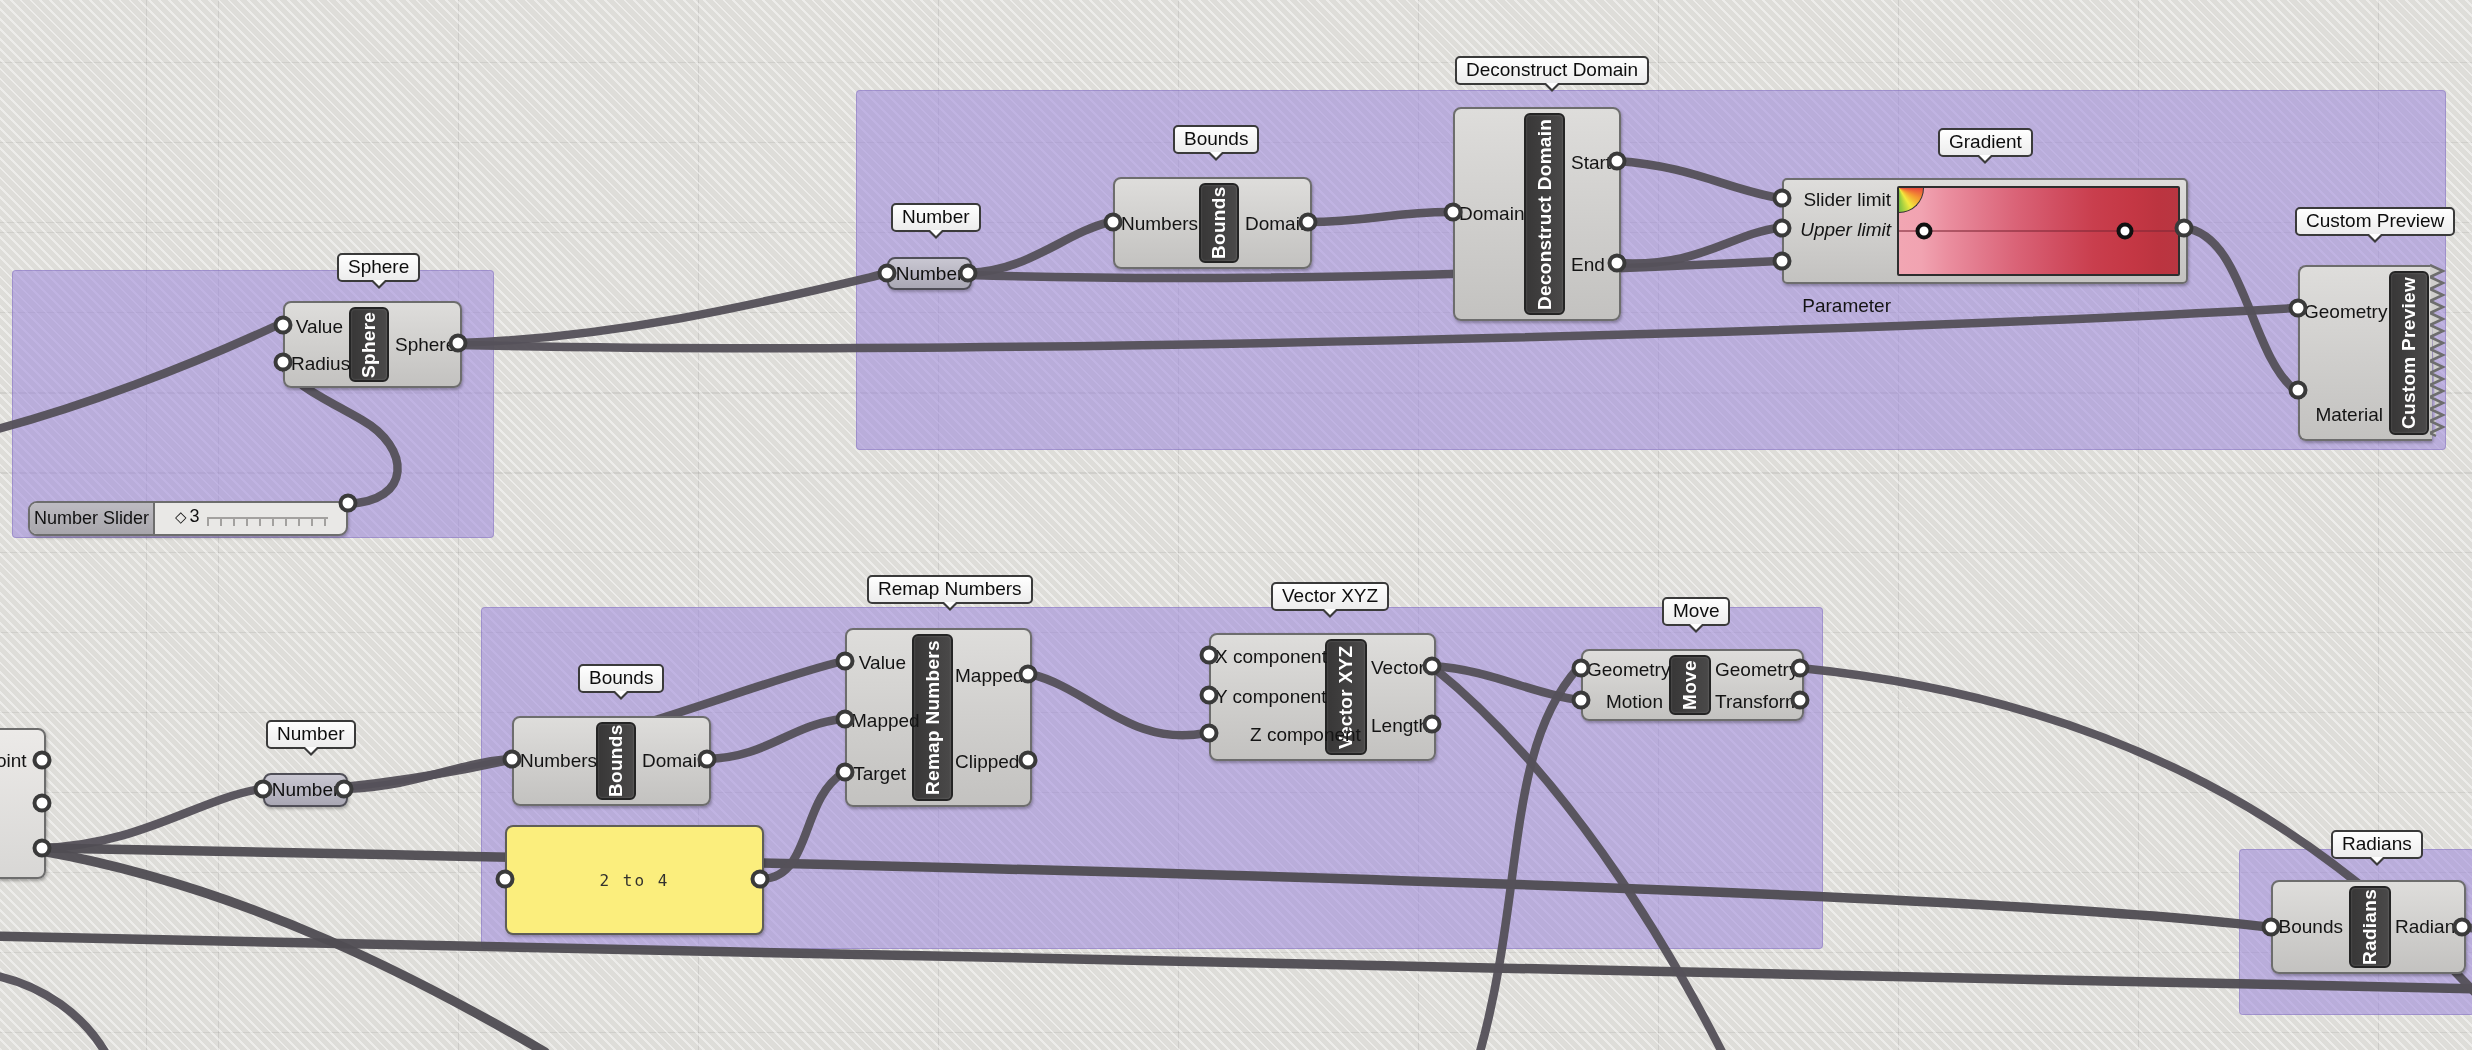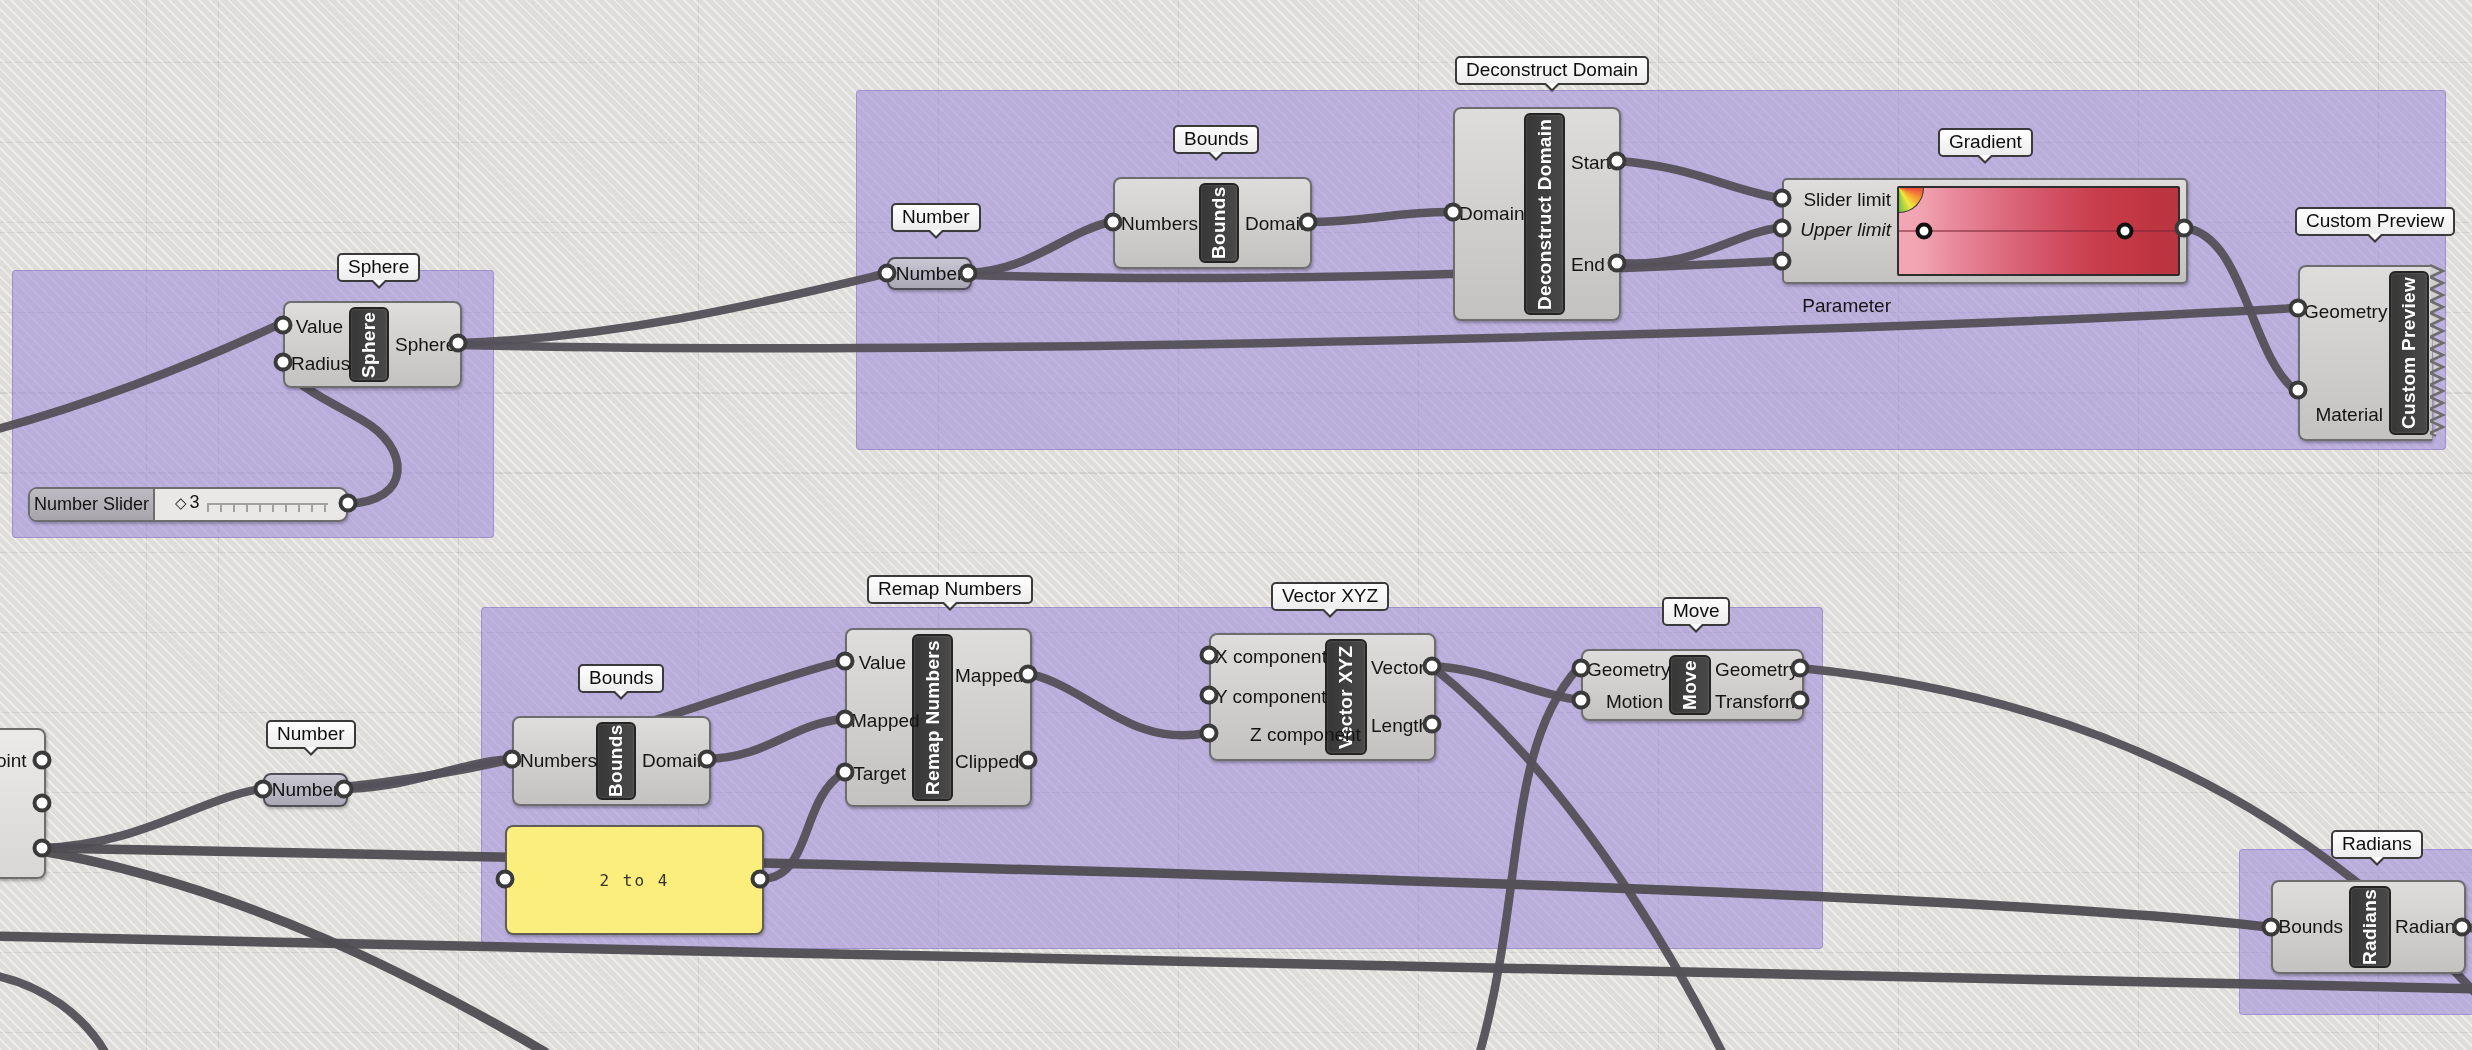--- a/index.html
+++ b/index.html
@@ -141,21 +141,21 @@
     <path d="M 2462,927 C 2472,928 2478,929 2486,930"></path>
   </svg>
 
   <div class="node" style="left:-20px;top:728px;width:62px;height:147px;background:linear-gradient(180deg,#eceae8,#d8d7d5);">
     <div class="plabel out" style="left:14px;top:20px;">oint</div>
   </div>
   <div class="conn" style="left:42px;top:760px;"></div>
   <div class="conn" style="left:42px;top:803px;"></div>
   <div class="conn" style="left:42px;top:848px;"></div>
 
-  <div class="slider" style="left:28px;top:487px;width:316px;height:31px;">
+  <div class="slider" style="left:28px;top:501px;width:316px;height:31px;">
     <div class="slabel">Number Slider</div>
     <div class="strack">
       <div class="sval"><span class="dia">◇</span><span>3</span></div>
       <div class="ticks"></div>
     </div>
   </div>
   <div class="conn" style="left:348px;top:503px;"></div>
 
   <div class="tip" style="left:337px;top:253px;">Sphere</div>
   <div class="node" style="left:283px;top:301px;width:175px;height:83px;">

